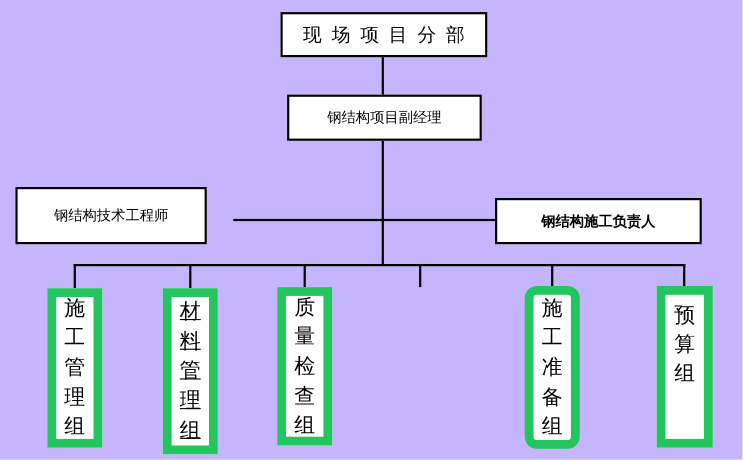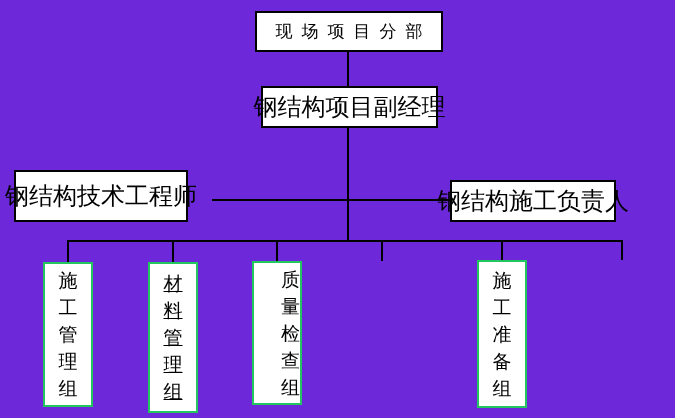--- a/index.html
+++ b/index.html
@@ -4,83 +4,83 @@
 <style>
   html, body {
     margin: 0;
     padding: 0;
     background: #ffffff;
   }
   .canvas {
     position: relative;
     width: 675px;
     height: 418px;
-    background: #6d28d9;
+    background: #c4b5fd;
     font-family: "DejaVu Serif", "Liberation Serif", serif;
     color: #000000;
     overflow: hidden;
   }
   .node {
     position: absolute;
     border: 2px solid #000000;
     background: #ffffff;
     display: flex;
     align-items: center;
     justify-content: center;
     box-sizing: border-box;
-    font-size: 24px;
+    font-size: 13px;
     color: #000000;
     white-space: nowrap;
   }
   .node-root    { left: 255px; top: 11px;  width: 188px; height: 41px; font-size: 17px; }
   .node-root .lbl { letter-spacing: 9px; padding-left: 9px; }
   .node-deputy  { left: 261px; top: 86px;  width: 177px; height: 42px; }
   .node-left    { left: 14px;  top: 170px; width: 174px; height: 52px; }
-  .node-right   { left: 450px; top: 180px; width: 166px; height: 42px; }
+  .node-right   { left: 450px; top: 180px; width: 188px; height: 42px; font-weight: bold; }
 
   .line {
     position: absolute;
     background: #000000;
   }
   .v-root-deputy   { left: 347px; top: 52px;  width: 2px; height: 34px; }
   .v-deputy-trunk  { left: 347px; top: 128px; width: 2px; height: 113px; }
   .h-mid           { left: 212px; top: 199px; width: 238px; height: 2px; }
   .h-dist          { left: 67px;  top: 240px; width: 556px; height: 2px; }
   .drop            { width: 2px; top: 240px; }
   .d1 { left: 67px;  height: 22px; }
   .d2 { left: 172px; height: 22px; }
   .d3 { left: 276px; height: 21px; }
   .d4 { left: 381px; height: 21px; }
   .d5 { left: 501px; height: 20px; }
   .d6 { left: 621px; height: 20px; }
 
   .group {
     position: absolute;
-    border: 2px solid #22c55e;
+    border: 8px solid #22c55e;
     background: #ffffff;
     box-sizing: border-box;
     display: flex;
     justify-content: center;
     align-items: center;
     font-size: 19px;
     color: #000000;
   }
   .group .vtext {
     display: block;
     width: 1em;
     word-break: break-all;
     text-align: center;
     line-height: 27px;
   }
   .g1 { left: 43px;  top: 262px; width: 50px; height: 145px; }
   .g2 { left: 148px; top: 262px; width: 50px; height: 151px; text-decoration: underline; }
-  .g3 { left: 252px; top: 261px; width: 50px; height: 144px; justify-content: flex-end; }
+  .g3 { left: 252px; top: 261px; width: 50px; height: 144px; }
   .g4 { left: 357px; top: 261px; width: 50px; height: 149px; }
   .g4 .vtext { line-height: 20.5px; }
-  .g5 { left: 477px; top: 260px; width: 50px; height: 148px; }
+  .g5 { left: 477px; top: 260px; width: 50px; height: 148px; border-radius: 11px; }
   .g6 { left: 597px; top: 260px; width: 51px; height: 147px; align-items: flex-start; }
   .g6 .vtext { line-height: 26px; padding-top: 6px; }
 </style>
 </head>
 <body>
 
 <div class="canvas">
 
   <div class="node node-root">
     <span class="lbl">现场项目分部</span>
@@ -113,14 +113,17 @@
   </div>
   <div class="group g2">
     <span class="vtext">材料管理组</span>
   </div>
   <div class="group g3">
     <span class="vtext">质量检查组</span>
   </div>
   <div class="group g5">
     <span class="vtext">施工准备组</span>
   </div>
+  <div class="group g6">
+    <span class="vtext">预算组</span>
+  </div>
 
 </div>
 
 </body></html>

